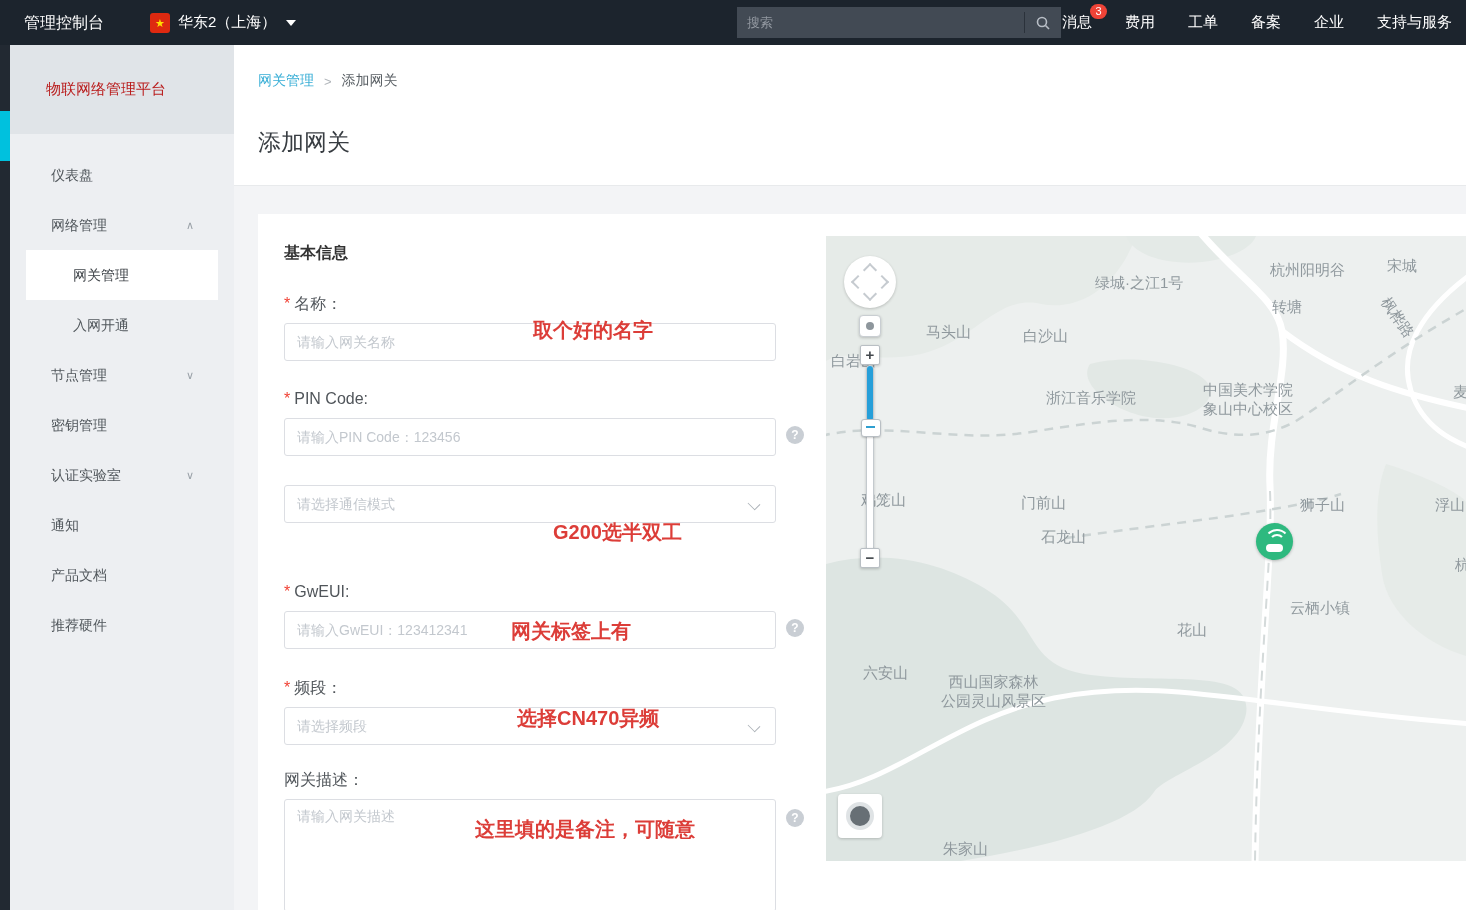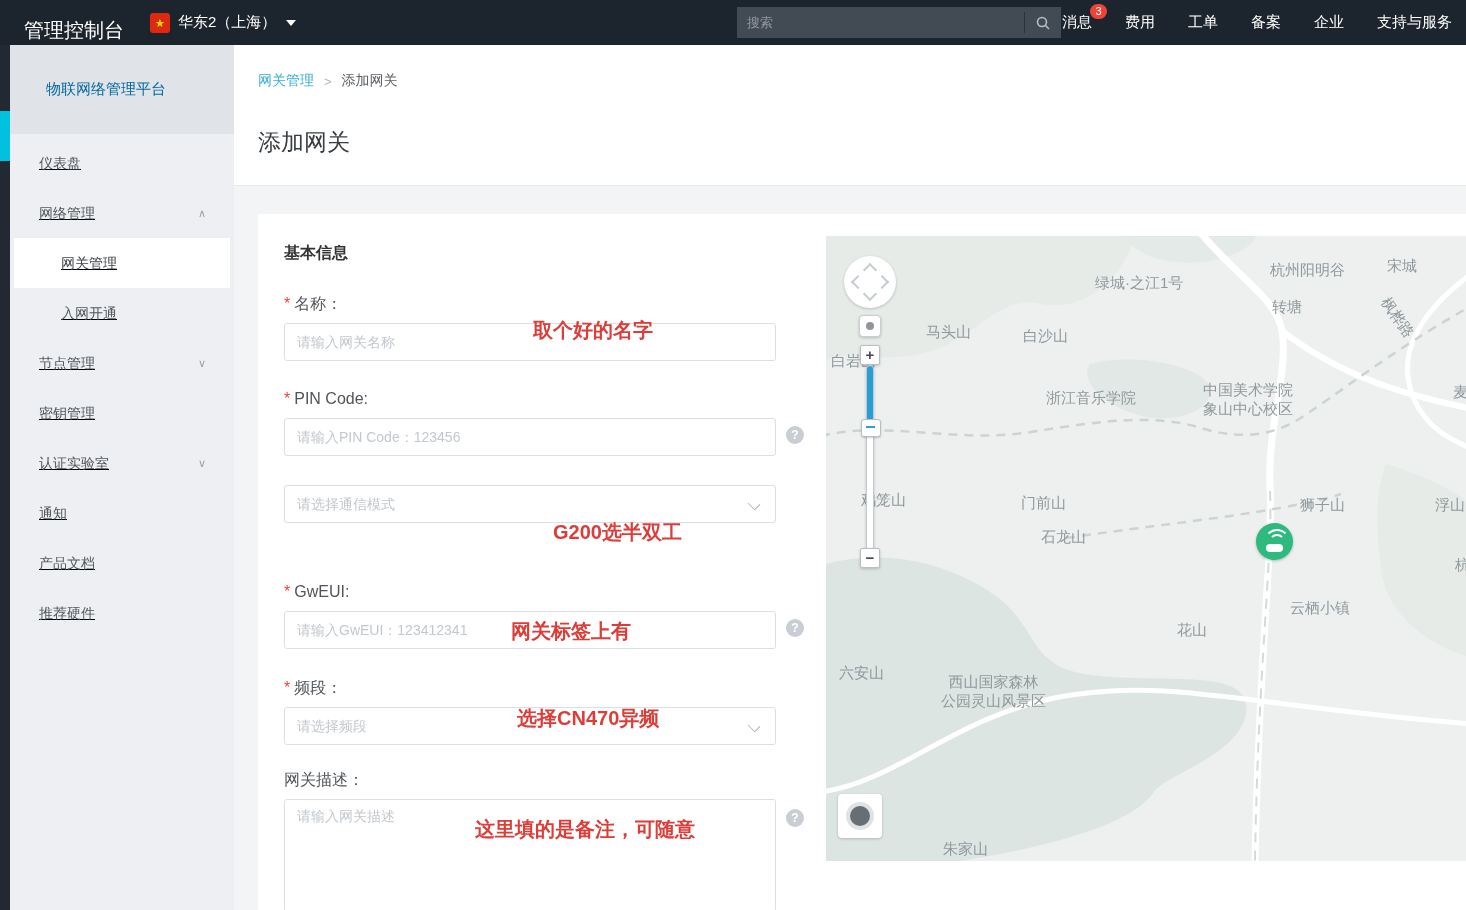--- a/index.html
+++ b/index.html
@@ -1,40 +1,40 @@
 <!DOCTYPE html>
 <html><head>
 <meta charset="utf-8">
 <style>
   html,body{margin:0;padding:0;background:#f3f4f6;}
   body{font-family:"Liberation Sans","DejaVu Sans",sans-serif;}
   #app{position:relative;width:1466px;height:910px;overflow:hidden;background:#fff;}
 
   
   #topbar{position:absolute;left:0;top:0;width:1466px;height:45px;background:#1c242d;color:#eef1f4;z-index:50;}
-  .tb-console{position:absolute;left:24px;top:8px;line-height:45px;font-size:20px;color:#fff;cursor:pointer;}
+  .tb-console{position:absolute;left:24px;top:0;line-height:45px;font-size:16px;color:#fff;cursor:pointer;}
   .tb-region{position:absolute;left:150px;top:0;height:45px;display:flex;align-items:center;gap:8px;cursor:pointer;}
   .tb-flag{width:20px;height:20px;border-radius:3px;background:#de2910;color:#ffde00;font-size:11px;line-height:20px;text-align:center;overflow:hidden;}
   .tb-region-label{font-size:15px;color:#fff;}
   .tb-caret{width:0;height:0;border-left:5px solid transparent;border-right:5px solid transparent;border-top:6px solid #fff;margin-left:2px;}
   .tb-search{position:absolute;left:737px;top:7px;width:324px;height:31px;background:#424a54;display:flex;align-items:center;}
   .tb-search input{flex:1;height:100%;background:transparent;border:0;outline:0;color:#d6dade;font-size:13px;padding:0 10px;}
   .tb-search input::placeholder{color:#949aa2;}
   .tb-search-div{width:1px;height:21px;background:#2b323b;}
   .tb-search-btn{width:36px;height:100%;display:flex;align-items:center;justify-content:center;cursor:pointer;}
   .tb-nav{position:absolute;right:14px;top:0;height:45px;display:flex;align-items:center;gap:33px;}
   .tb-item{position:relative;font-size:15px;color:#fff;cursor:pointer;white-space:nowrap;}
   .tb-badge{position:absolute;top:-9px;right:-15px;min-width:9px;height:15px;padding:0 4px;background:#ef4337;border-radius:8px;font-size:11px;line-height:15px;color:#fff;text-align:center;}
 
   
   #rail{position:absolute;left:0;top:45px;width:10px;height:865px;background:#222932;}
   #rail .rail-accent{position:absolute;left:0;top:66px;width:10px;height:50px;background:#00c1de;}
   #sidebar{position:absolute;left:10px;top:45px;width:224px;height:865px;background:#edeff2;}
-  .sb-title{height:89px;background:#e0e4e8;color:#0369a1;font-size:15px;display:flex;align-items:center;padding-left:36px;}
-  #sb-menu{list-style:none;margin:4px;padding:0;text-decoration:underline;}
+  .sb-title{height:89px;background:#e0e4e8;color:#b91c1c;font-size:15px;display:flex;align-items:center;padding-left:36px;}
+  #sb-menu{list-style:none;margin:16px;padding:0;}
   .sb-item{position:relative;height:50px;line-height:50px;font-size:14px;color:#51575c;padding-left:25px;cursor:pointer;}
   .sb-item.sub{padding-left:47px;}
   .sb-item.active{background:#fff;color:#40454a;}
   .sb-chevron{position:absolute;right:24px;top:0;font-size:11px;color:#9aa1a8;}
 
   
   #main{position:absolute;left:234px;top:45px;width:1232px;height:865px;background:#fff;}
   .crumbs{position:absolute;left:24px;top:27px;font-size:14px;display:flex;gap:10px;align-items:center;}
   .crumb-link{color:#38aed6;cursor:pointer;}
   .crumb-sep{color:#b0b5ba;font-size:13px;}
@@ -226,21 +226,21 @@
 象山中心校区</div>
               <div class="map-label" style="left: 627px; top: 147px;">麦</div>
               <div class="map-label" style="left: 35px; top: 255px;">鸡笼山</div>
               <div class="map-label" style="left: 195px; top: 258px;">门前山</div>
               <div class="map-label" style="left: 215px; top: 292px;">石龙山</div>
               <div class="map-label" style="left: 474px; top: 260px;">狮子山</div>
               <div class="map-label" style="left: 609px; top: 260px;">浮山</div>
               <div class="map-label" style="left: 629px; top: 320px;">杭</div>
               <div class="map-label" style="left: 464px; top: 363px;">云栖小镇</div>
               <div class="map-label" style="left: 351px; top: 385px;">花山</div>
-              <div class="map-label" style="left: 13px; top: 428px;">六安山</div>
+              <div class="map-label" style="left: 37px; top: 428px;">六安山</div>
               <div class="map-label center" style="left: 115px; top: 437px;">西山国家森林
 公园灵山风景区</div>
               <div class="map-label" style="left: 117px; top: 604px;">朱家山</div>
             </div>
 
           <div class="marker">
             <span class="arc1"></span>
             <span class="arc2"></span>
             <span class="base"></span>
           </div>

